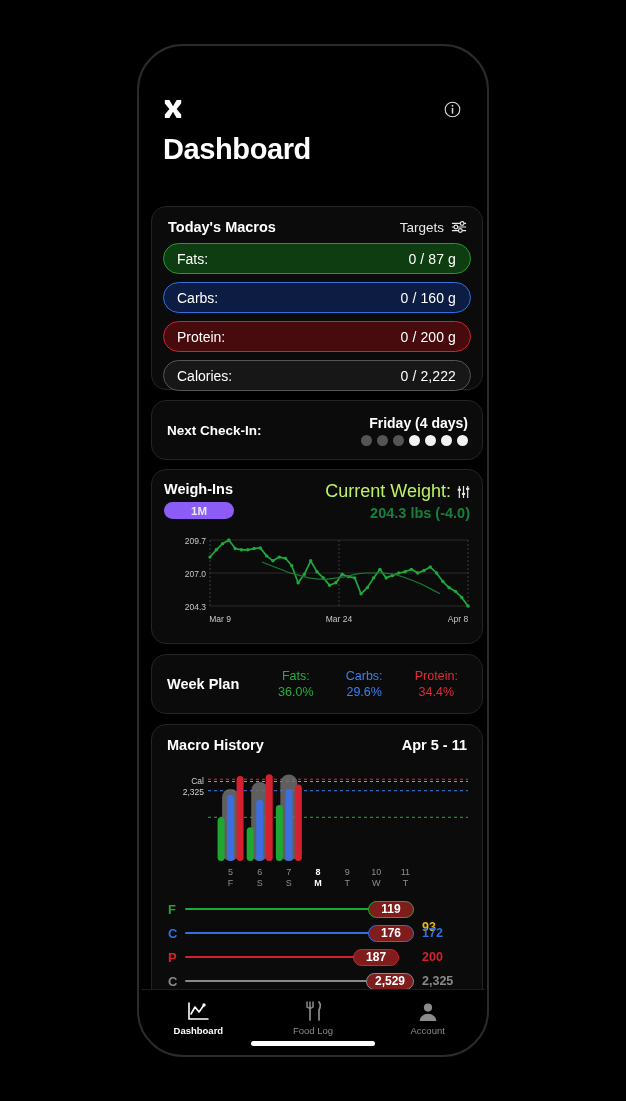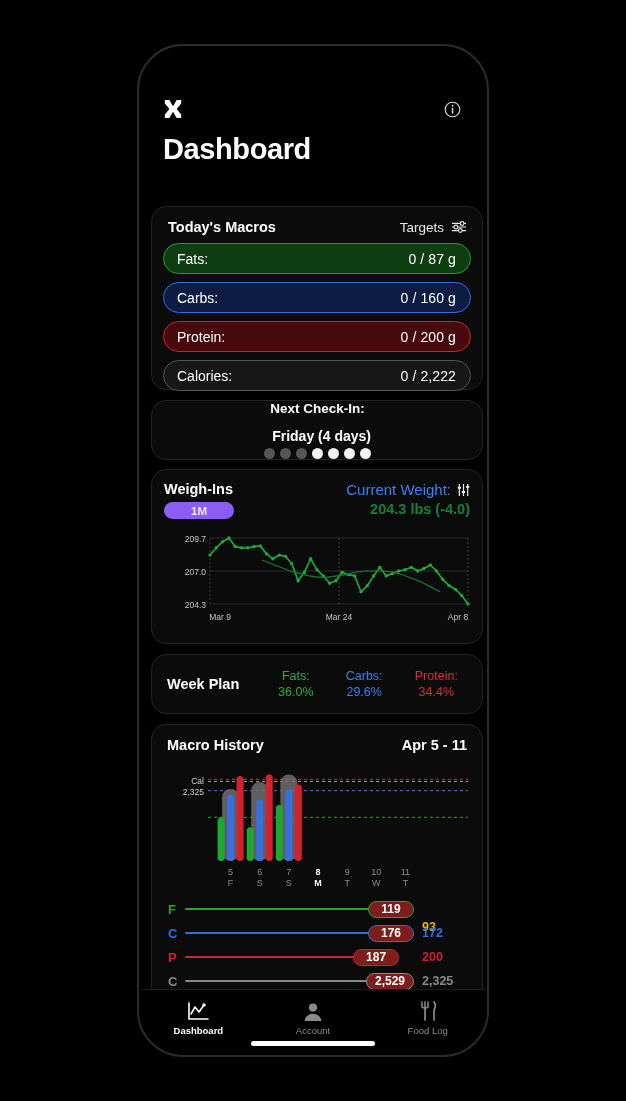--- a/index.html
+++ b/index.html
@@ -74,35 +74,35 @@
   }
   .mrow span { font-size:14px; color:#fff; }
   .mrow .mval { letter-spacing:.1px; }
   .m-fat { background:#0d3d10; border-color:#1f9e2a; }
   .m-carb { background:#0d1c42; border-color:#2f6fe0; }
   .m-prot { background:#470a0d; border-color:#d5202f; }
   .m-cal  { background:#171717; border-color:#555; }
 
   
   #checkin { top:352px; height:60px; padding:0 14px 0 15px;
-             display:flex; align-items:center; justify-content:space-between;flex-direction:column; }
+             display:flex; align-items:center; justify-content:space-between; }
   .ci-label { color:#fff; font-size:13.5px; font-weight:700; }
   .ci-right { text-align:right; }
   .ci-day { color:#fff; font-size:14px; font-weight:700; }
   .ci-dots { display:flex; gap:5px; margin-top:4px; justify-content:flex-end; }
   .dot { width:11px; height:11px; border-radius:50%; }
   .dot.past { background:#555; }
   .dot.future { background:#f2f2f2; }
 
   
   #weighins { top:421px; height:175px; padding:11px 12px 8px; }
   .wi-hdr { display:flex; justify-content:space-between; align-items:flex-start; }
   .wi-right { text-align:right; }
   .wi-cw { display:flex; align-items:center; justify-content:flex-end; gap:6px; }
-  .wi-cw-lbl { color:#3b82f6; font-size:15px; }
+  .wi-cw-lbl { color:#bef264; font-size:18px; }
   .sliders-v { width:13px; height:14px; display:block; }
   .wi-weight { color:#15803d; font-size:14.5px; font-weight:700; margin-top:3px; }
   .pill-1m {
     margin-top:5px; width:70px; height:17px; border-radius:9px; background:#8b5cf6;
     display:flex; align-items:center; justify-content:center;
     color:#eaeaea; font-size:11.5px; font-weight:600;
   }
   .wi-chart { position:relative; margin-top:7px; height:105px; }
 
   
@@ -403,33 +403,33 @@
       <div class="tabbar">
         <div class="tab active">
           <svg width="22" height="20" viewBox="0 0 22 20">
             <path d="M2 1 L2 17 L21 17" stroke="#fff" stroke-width="1.6" fill="none" stroke-linecap="round"></path>
             <path d="M4 12 L8 5 L12 10 L17 3" stroke="#fff" stroke-width="1.6" fill="none" stroke-linecap="round" stroke-linejoin="round"></path>
             <circle cx="17" cy="3" r="1.7" fill="#fff"></circle>
           </svg>
           <div class="tab-lbl">Dashboard</div>
         </div>
         <div class="tab">
-          <svg width="20" height="20" viewBox="0 0 20 20">
-            <circle cx="10" cy="5.6" r="4.1" fill="#8b8b8b"></circle>
-            <path d="M1.6 19 a8.4 7.2 0 0 1 16.8 0 Z" fill="#8b8b8b"></path>
-          </svg>
-          <div class="tab-lbl">Account</div>
-        </div>
-        <div class="tab">
           <svg width="20" height="21" viewBox="0 0 20 21">
             <path d="M4 1 L4 6 M7 1 L7 6 M10 1 L10 6" stroke="#8b8b8b" stroke-width="1.5" stroke-linecap="round"></path>
             <path d="M7 6 L7 19" stroke="#8b8b8b" stroke-width="1.7" stroke-linecap="round"></path>
             <path d="M4 6 q3 2.4 6 0" stroke="#8b8b8b" stroke-width="1.5" fill="none"></path>
             <path d="M16 1 q2.6 3.5 0 8 L16 19" stroke="#8b8b8b" stroke-width="1.7" fill="none" stroke-linecap="round"></path>
           </svg>
           <div class="tab-lbl">Food Log</div>
         </div>
+        <div class="tab">
+          <svg width="20" height="20" viewBox="0 0 20 20">
+            <circle cx="10" cy="5.6" r="4.1" fill="#8b8b8b"></circle>
+            <path d="M1.6 19 a8.4 7.2 0 0 1 16.8 0 Z" fill="#8b8b8b"></path>
+          </svg>
+          <div class="tab-lbl">Account</div>
+        </div>
       </div>
       <div class="home-ind"></div>
 
     </div>
   </div>
 </div>
 
 </body></html>

